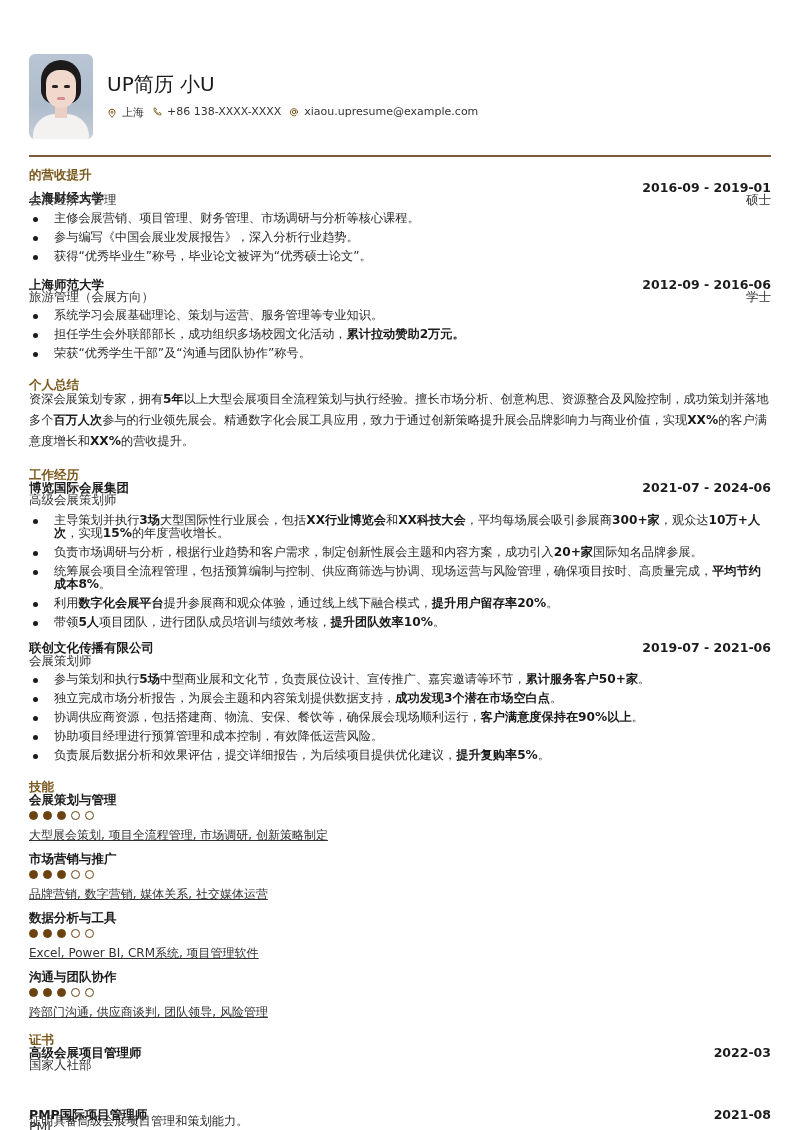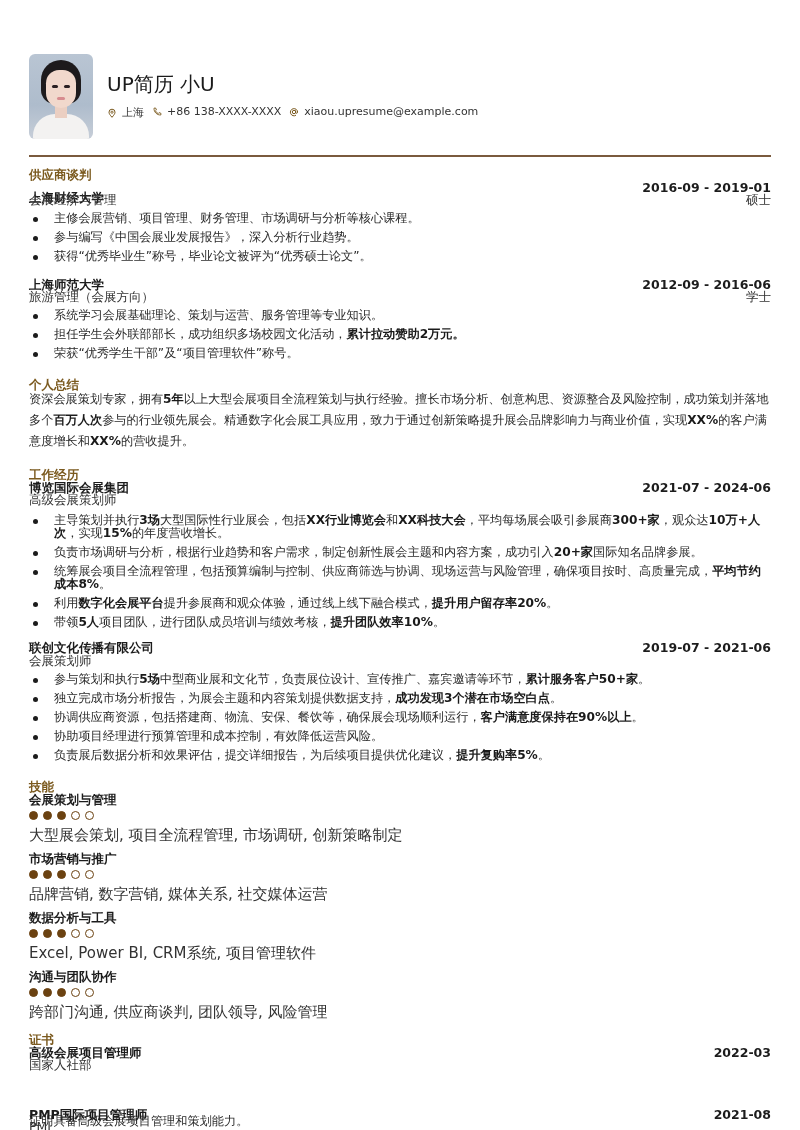--- a/index.html
+++ b/index.html
@@ -35,21 +35,21 @@
   .bullets li { position: relative; padding-left: 25px; font-size: 12.2px; color: #2a2a2a; line-height: 13px; margin-bottom: 6px; }
   .bullets li::before { content: ""; position: absolute; left: 4px; top: 5px; width: 5px; height: 5px; border-radius: 50%; background: #1c1c1c; }
   .bullets li b { font-weight: 700; color: #1a1a1a; }
   .summary { position: absolute; left: 29px; right: 29px; font-size: 12.2px; color: #2a2a2a; line-height: 21px; }
   .summary b { font-weight: 700; color: #1a1a1a; }
 
   .skill-name { position: absolute; left: 29px; font-size: 12.5px; font-weight: 700; color: #1c1c1c; line-height: 14px; }
   .dots { position: absolute; left: 29px; display: flex; }
   .dot { width: 9px; height: 9px; border-radius: 50%; margin-right: 5px; border: 1.6px solid #6b4211; }
   .dot.on { background: #6b4211; }
-  .skill-kw { position: absolute; left: 29px; font-size: 15px; color: #333; line-height: 12px; }
+  .skill-kw { position: absolute; left: 29px; font-size: 12px; color: #333; line-height: 12px; text-decoration: underline; }
 
   .cert-desc { position: absolute; left: 29px; font-size: 12.2px; color: #2a2a2a; line-height: 14px; margin-top: 33px; }
 </style>
 </head>
 <body>
 
 <div class="page">
 
   <div class="header">
     <div class="avatar">
@@ -82,40 +82,40 @@
               <circle cx="5" cy="5" r="1.7" fill="none" stroke="#7b5a1f" stroke-width="1"></circle>
               <path d="M6.7 3.4 V5.6 C6.7 6.6 8.6 6.6 8.6 5 A3.6 3.6 0 1 0 7 8.2" fill="none" stroke="#7b5a1f" stroke-width="1"></path>
             </svg>
           <span>xiaou.upresume@example.com</span>
         </span>
       </div>
     </div>
   </div>
   <div class="divider"></div>
 
-  <div class="section-title" style="top:168px">供应商谈判</div>
+  <div class="section-title" style="top:168px">的营收提升</div>
 
   <div class="entry-title" style="top:191px">上海财经大学</div>
   <div class="entry-date" style="top:181px">2016-09 - 2019-01</div>
   <div class="entry-sub" style="top:193px">会展经济与管理</div>
   <div class="entry-degree" style="top:193px">硕士</div>
   <ul class="bullets" style="top:212px">
     <li>主修会展营销、项目管理、财务管理、市场调研与分析等核心课程。</li>
     <li>参与编写《中国会展业发展报告》，深入分析行业趋势。</li>
     <li>获得“优秀毕业生”称号，毕业论文被评为“优秀硕士论文”。</li>
   </ul>
 
   <div class="entry-title" style="top:278px">上海师范大学</div>
   <div class="entry-date" style="top:278px">2012-09 - 2016-06</div>
   <div class="entry-sub" style="top:290px">旅游管理（会展方向）</div>
   <div class="entry-degree" style="top:290px">学士</div>
   <ul class="bullets" style="top:309px">
     <li>系统学习会展基础理论、策划与运营、服务管理等专业知识。</li>
     <li>担任学生会外联部部长，成功组织多场校园文化活动，<b>累计拉动赞助2万元。</b></li>
-    <li>荣获“优秀学生干部”及“项目管理软件”称号。</li>
+    <li>荣获“优秀学生干部”及“沟通与团队协作”称号。</li>
   </ul>
 
   <div class="section-title" style="top:378px">个人总结</div>
   <div class="summary" style="top:389px">资深会展策划专家，拥有<b>5年</b>以上大型会展项目全流程策划与执行经验。擅长市场分析、创意构思、资源整合及风险控制，成功策划并落地多个<b>百万人次</b>参与的行业领先展会。精通数字化会展工具应用，致力于通过创新策略提升展会品牌影响力与商业价值，实现<b>XX%</b>的客户满意度增长和<b>XX%</b>的营收提升。</div>
 
   <div class="section-title" style="top:468px">工作经历</div>
 
   <div class="entry-title" style="top:481px">博览国际会展集团</div>
   <div class="entry-date" style="top:481px">2021-07 - 2024-06</div>
   <div class="entry-sub" style="top:493px">高级会展策划师</div>

